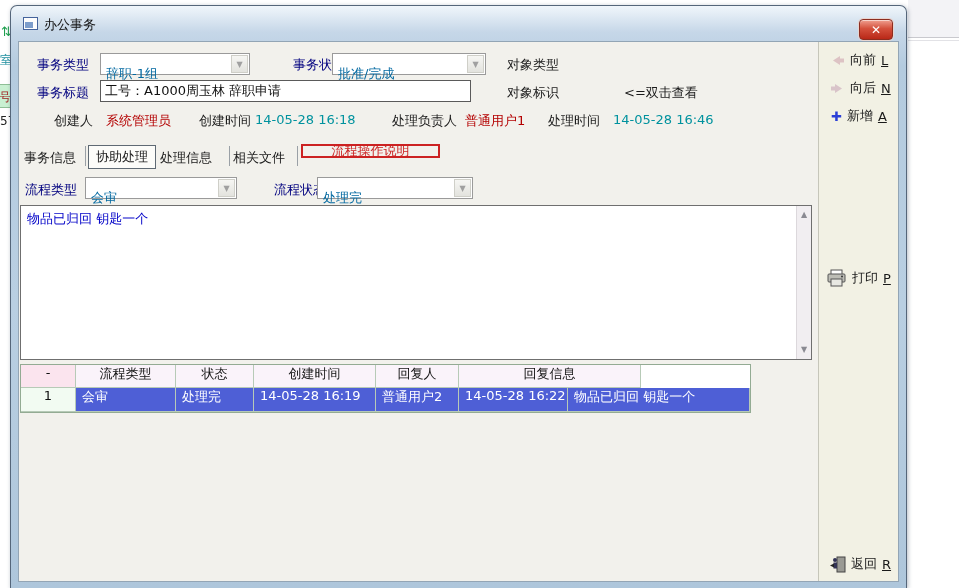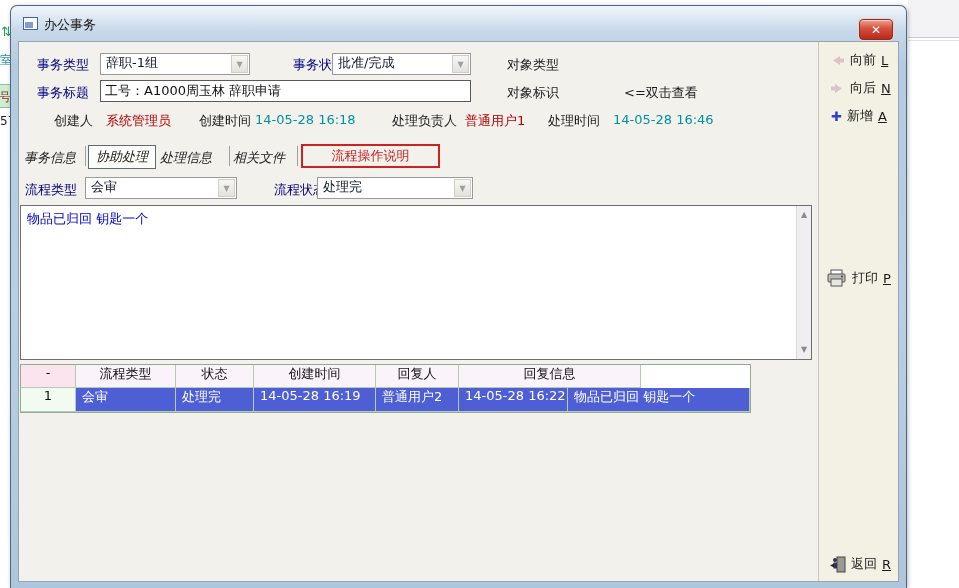--- a/index.html
+++ b/index.html
@@ -47,33 +47,33 @@
   .client { left:18px; top:41px; width:881px; height:541px; background:#f2f1ec; border:1px solid #93a5b5; }
 
   
   .lbl { white-space:nowrap; }
   .navy { color:#00007f; }
   .red  { color:#b40000; }
   .teal { color:#00929e; }
 
   
   .combo { background:#fff; border:1px solid #9a9a9a; height:22px; }
-  .combo .ctext { position:absolute; left:5px; top:0; color:#0f172a; white-space:nowrap; overflow:hidden; right:20px; }
+  .combo .ctext { position:absolute; left:5px; top:11px; color:#0369a1; white-space:nowrap; overflow:hidden; right:20px; }
   .combo .cbtn {
     position:absolute; right:1px; top:1px; bottom:1px; width:17px;
     background:linear-gradient(#f6f6f3,#e3e3de); border:1px solid #cfcfc8;
     color:#a0a0a0; font-size:8px; display:flex; align-items:center; justify-content:center;
   }
   .text-input {
     background:#fff; border:1px solid #5a5a5a; height:22px; padding:2px 4px;
     font-family:inherit; font-size:13px; color:#111; width:371px;
   }
 
   
-  .tab { color:#1a1a1a; white-space:nowrap; cursor:pointer;font-style:italic; }
+  .tab { color:#1a1a1a; white-space:nowrap; cursor:pointer; }
   .tab-sep { width:1px; background:#9aa0a6; }
   .tab-active {
     border:1px solid #5f6a74; background:#fcfcf9; height:24px;
     display:flex; align-items:center; justify-content:center;
   }
   .note-box {
     border:2px solid #cc2222; color:#cc2222; background:transparent;
     display:flex; align-items:center; justify-content:center; cursor:pointer;
   }
 
@@ -130,21 +130,21 @@
     </div>
 
   <div class="abs client"></div>
 
   <div class="abs lbl navy" style="left:37px; top:56px;">事务类型</div>
   <div class="abs combo" style="left:100px; top:53px; width:150px;">
     <span class="ctext">辞职-1组</span>
     <span class="cbtn">▼</span>
   </div>
   <div class="abs lbl navy" style="left:293px; top:56px;">事务状态</div>
-  <div class="abs combo" style="left:332px; top:53px; width:139px;">
+  <div class="abs combo" style="left:332px; top:53px; width:154px;">
     <span class="ctext">批准/完成</span>
     <span class="cbtn">▼</span>
   </div>
   <div class="abs lbl" style="left:507px; top:56px;">对象类型</div>
 
   <div class="abs lbl navy" style="left:37px; top:84px;">事务标题</div>
   <input class="abs text-input" style="left: 100px; top: 80px;" value="工号：A1000周玉林 辞职申请">
   <div class="abs lbl" style="left:507px; top:84px;">对象标识</div>
   <div class="abs lbl" style="left:624px; top:84px;">&lt;=双击查看</div>
 
@@ -159,21 +159,21 @@
 
   <div class="abs tab" style="left:24px; top:149px;">事务信息</div>
   <div class="abs tab-sep" style="left:85px; top:146px; height:20px;"></div>
   <div class="abs tab tab-active" style="left:88px; top:145px; width:68px;">
       <span>协助处理</span>
     </div>
   <div class="abs tab" style="left:160px; top:149px;">处理信息</div>
   <div class="abs tab-sep" style="left:229px; top:146px; height:20px;"></div>
   <div class="abs tab" style="left:233px; top:149px;">相关文件</div>
   <div class="abs tab-sep" style="left:297px; top:146px; height:20px;"></div>
-  <div class="abs note-box" style="left:301px; top:144px; width:139px; height:24px;">
+  <div class="abs note-box" style="left:301px; top:144px; width:139px; height:14px;">
       <span>流程操作说明</span>
     </div>
 
   <div class="abs lbl navy" style="left:25px; top:181px;">流程类型</div>
   <div class="abs combo" style="left:85px; top:177px; width:152px;">
     <span class="ctext">会审</span>
     <span class="cbtn">▼</span>
   </div>
   <div class="abs lbl navy" style="left:274px; top:181px;">流程状态</div>
   <div class="abs combo" style="left:317px; top:177px; width:156px;">

